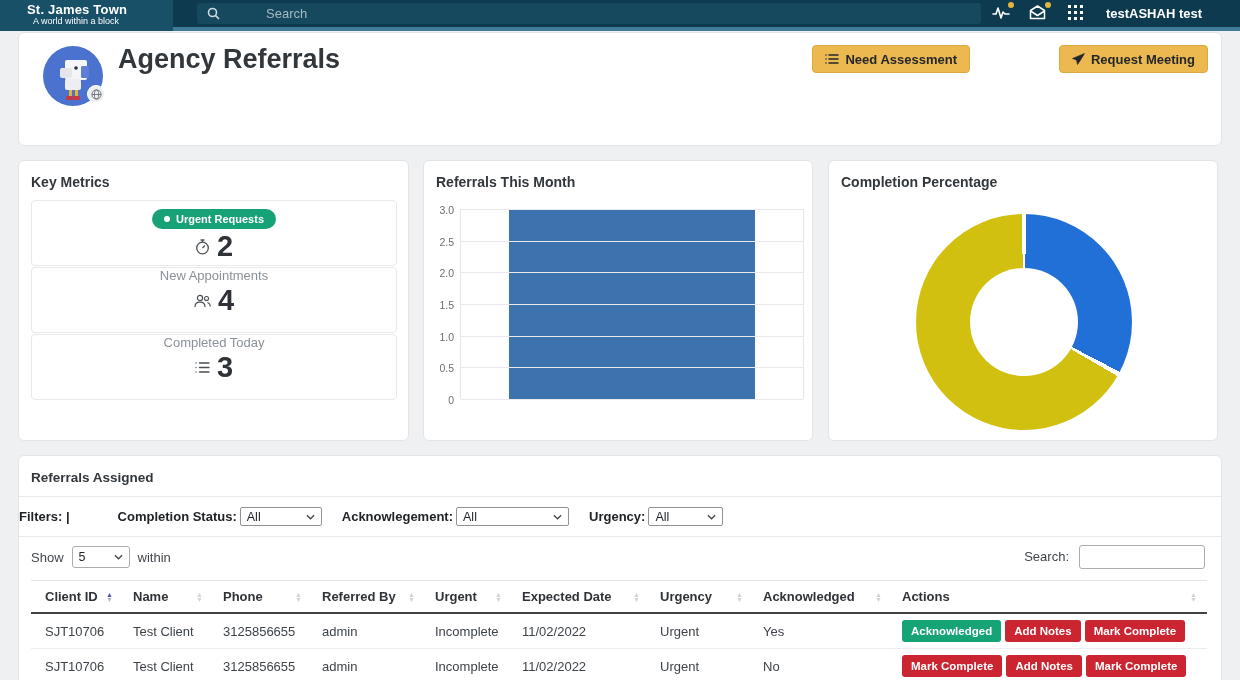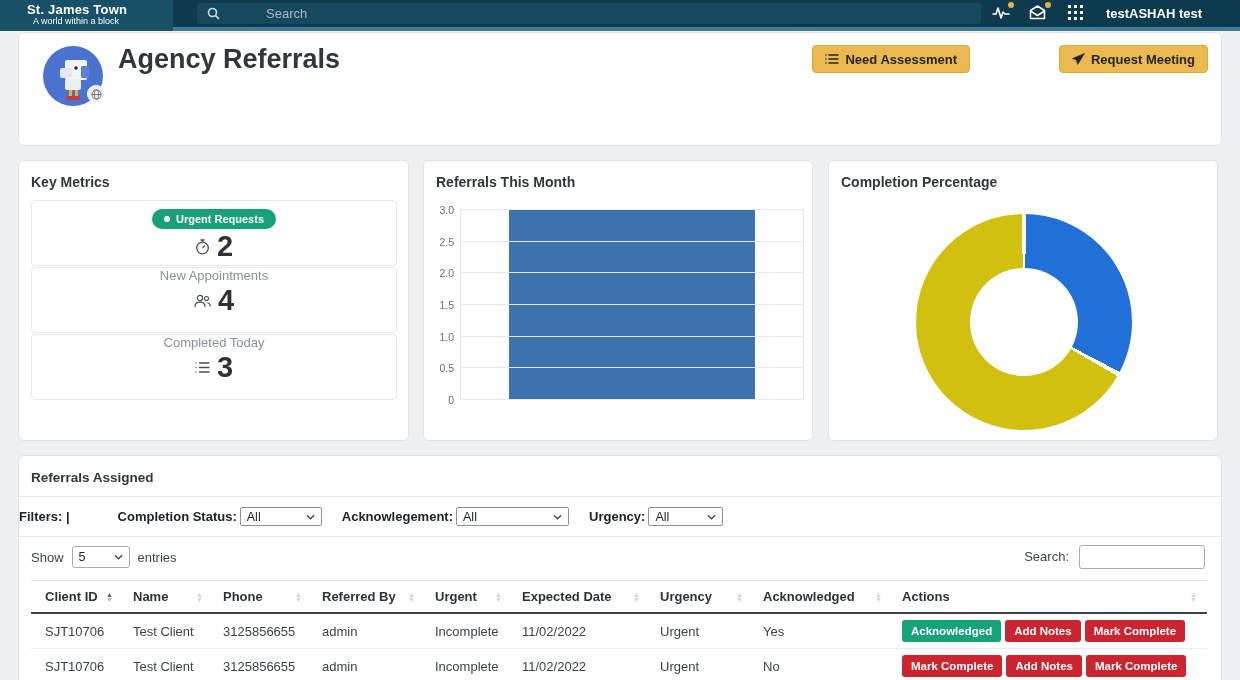--- a/index.html
+++ b/index.html
@@ -284,21 +284,21 @@
       </span>
     </div>
     <div class="controls-row">
       <span style="margin-left:12px;">Show</span>
       <span class="fake-select show-select">
         <span>5</span>
         <svg width="9" height="6" viewBox="0 0 10 6">
             <path d="M1 1 L5 5 L9 1" fill="none" stroke="#444" stroke-width="1.4"></path>
           </svg>
       </span>
-      <span>entries</span>
+      <span>within</span>
       <span class="tsearch-label">Search:</span>
       <input class="tsearch-input" style="">
     </div>
     <div class="table">
       <div class="thead">
         <div class="tcell c0">
             <span>Client ID</span>
             <span class="sort active">
               <span>▲</span>
               <span>▼</span>

